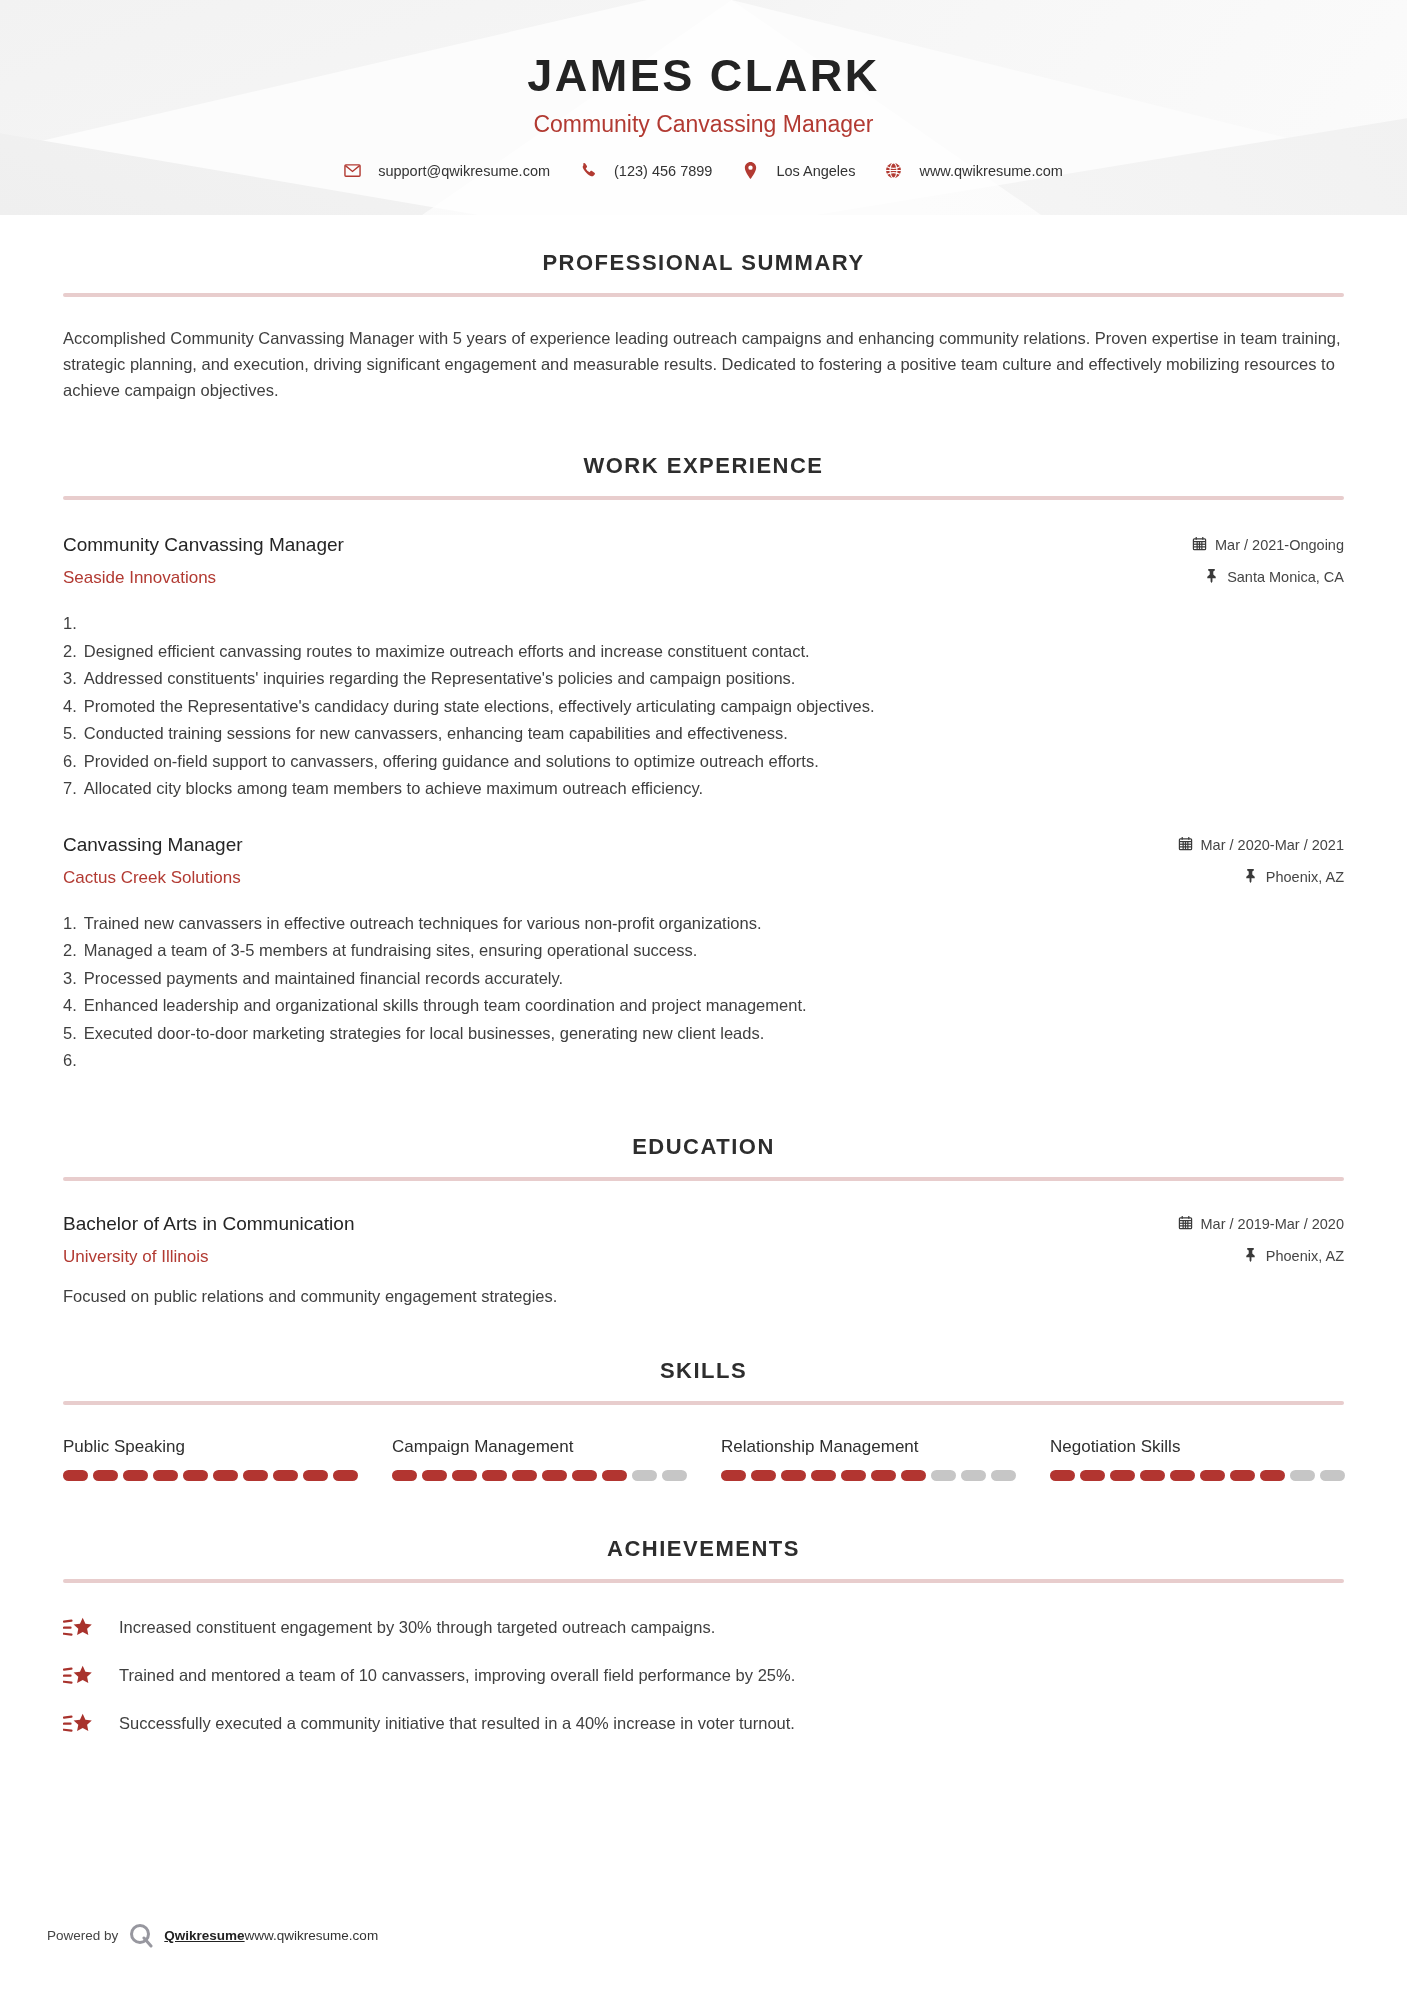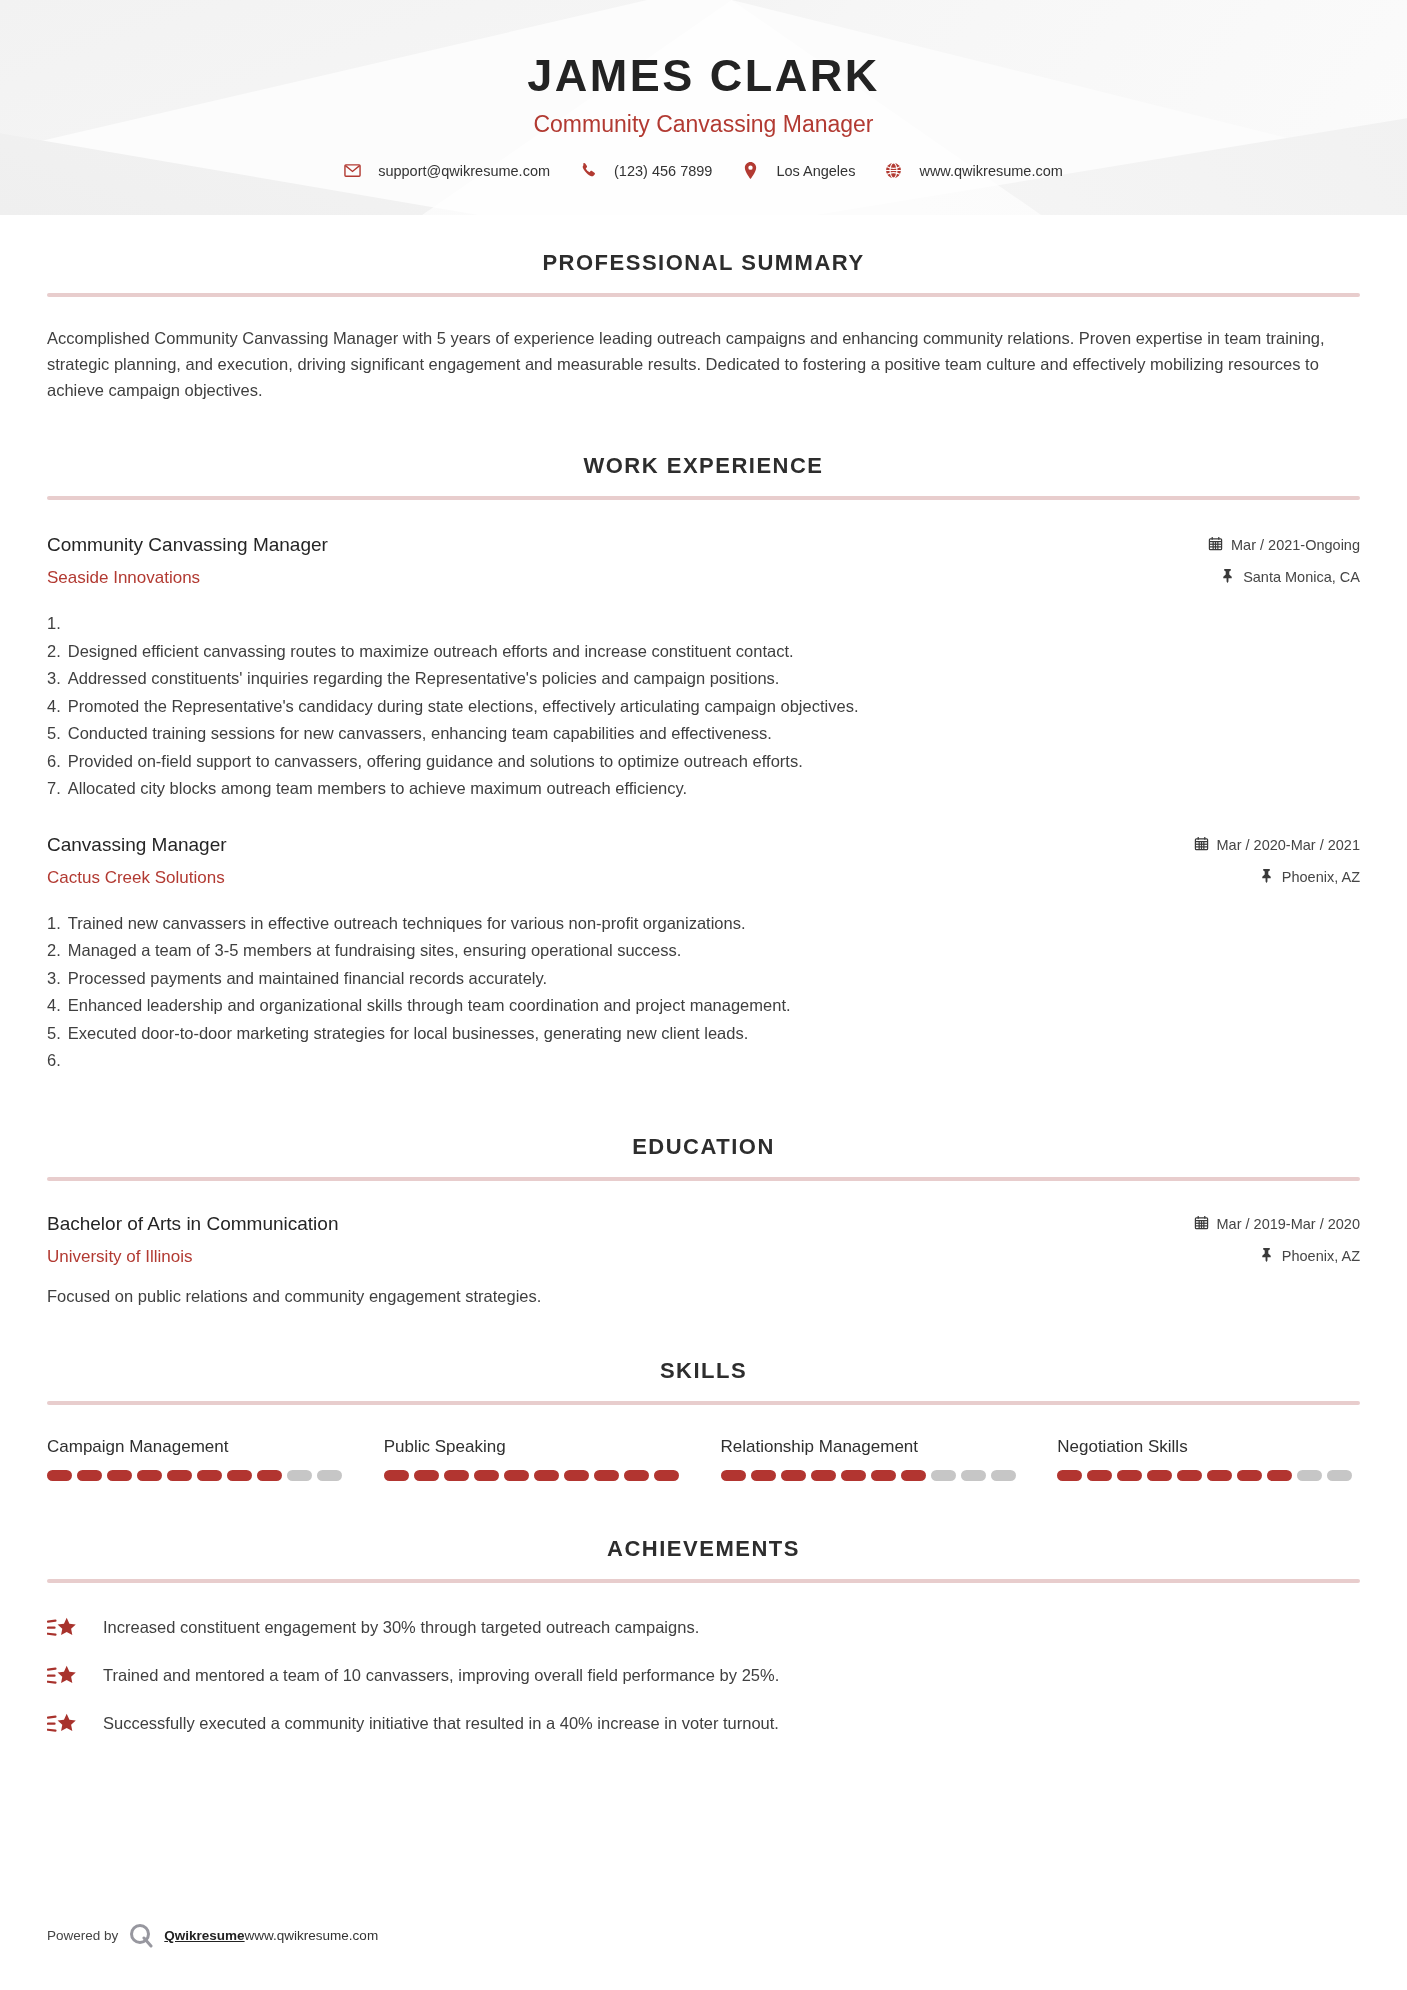--- a/index.html
+++ b/index.html
@@ -24,21 +24,21 @@
   .poly5 { clip-path:polygon(30% 100%, 52% 0, 74% 100%); background:#ffffff; opacity:.65; }
   .header-inner { position:relative; text-align:center; }
   .name { padding-top:50px; font-size:45px; font-weight:bold; letter-spacing:2.5px; color:#232323; }
   .role { margin-top:9px; font-size:23px; font-weight:500; color:var(--accent); }
   .contact-row { margin-top:24px; display:flex; justify-content:center; align-items:center; gap:14px; font-size:14.5px; color:#333; }
   .contact-item { display:flex; align-items:center; gap:17px; padding:0 8px; cursor:pointer;text-align:center; }
   .cicon { display:inline-flex; width:17px; height:17px; }
   .cicon svg { width:17px; height:17px; }
 
   
-  .content { padding:0 47px; }
+  .content { padding:0 63px; }
   .section-heading { text-align:center; font-size:22px; font-weight:bold; letter-spacing:1.5px; color:var(--heading); }
   .rule { height:4px; background:var(--rule); border-radius:2px; margin-top:17px; }
   .sec-summary .section-heading { margin-top:35px; }
   .summary-text { margin-top:28px; font-size:16.5px; line-height:26px; color:var(--body); }
 
   .sec-work .section-heading { margin-top:50px; }
   .job { margin-top:34px; }
   .job-head, .job-sub { display:flex; justify-content:space-between; align-items:baseline; }
   .job-title { font-size:19px; font-weight:500; color:#252525; }
   .edu-title { font-size:19px; font-weight:500; color:#252525; }
@@ -309,48 +309,48 @@
       </div>
       <div class="edu-note">Focused on public relations and community engagement strategies.</div>
     </div>
   </div>
 
   <div class="sec-skills">
     <div class="section-heading">SKILLS</div>
     <div class="rule"></div>
     <div class="skills-grid" id="skills-grid">
     <div class="skill">
+      <div class="skill-label">Public Speaking</div>
+      <div class="skill-bar">
+            <span class="seg filled"></span>
+            <span class="seg filled"></span>
+            <span class="seg filled"></span>
+            <span class="seg filled"></span>
+            <span class="seg filled"></span>
+            <span class="seg filled"></span>
+            <span class="seg filled"></span>
+            <span class="seg filled"></span>
+            <span class="seg filled"></span>
+            <span class="seg filled"></span>
+          </div>
+    </div>
+
+    <div class="skill">
       <div class="skill-label">Campaign Management</div>
       <div class="skill-bar">
             <span class="seg filled"></span>
             <span class="seg filled"></span>
             <span class="seg filled"></span>
             <span class="seg filled"></span>
             <span class="seg filled"></span>
             <span class="seg filled"></span>
             <span class="seg filled"></span>
             <span class="seg filled"></span>
             <span class="seg"></span>
             <span class="seg"></span>
-          </div>
-    </div>
-
-    <div class="skill">
-      <div class="skill-label">Public Speaking</div>
-      <div class="skill-bar">
-            <span class="seg filled"></span>
-            <span class="seg filled"></span>
-            <span class="seg filled"></span>
-            <span class="seg filled"></span>
-            <span class="seg filled"></span>
-            <span class="seg filled"></span>
-            <span class="seg filled"></span>
-            <span class="seg filled"></span>
-            <span class="seg filled"></span>
-            <span class="seg filled"></span>
           </div>
     </div>
 
     <div class="skill">
       <div class="skill-label">Relationship Management</div>
       <div class="skill-bar">
             <span class="seg filled"></span>
             <span class="seg filled"></span>
             <span class="seg filled"></span>
             <span class="seg filled"></span>

